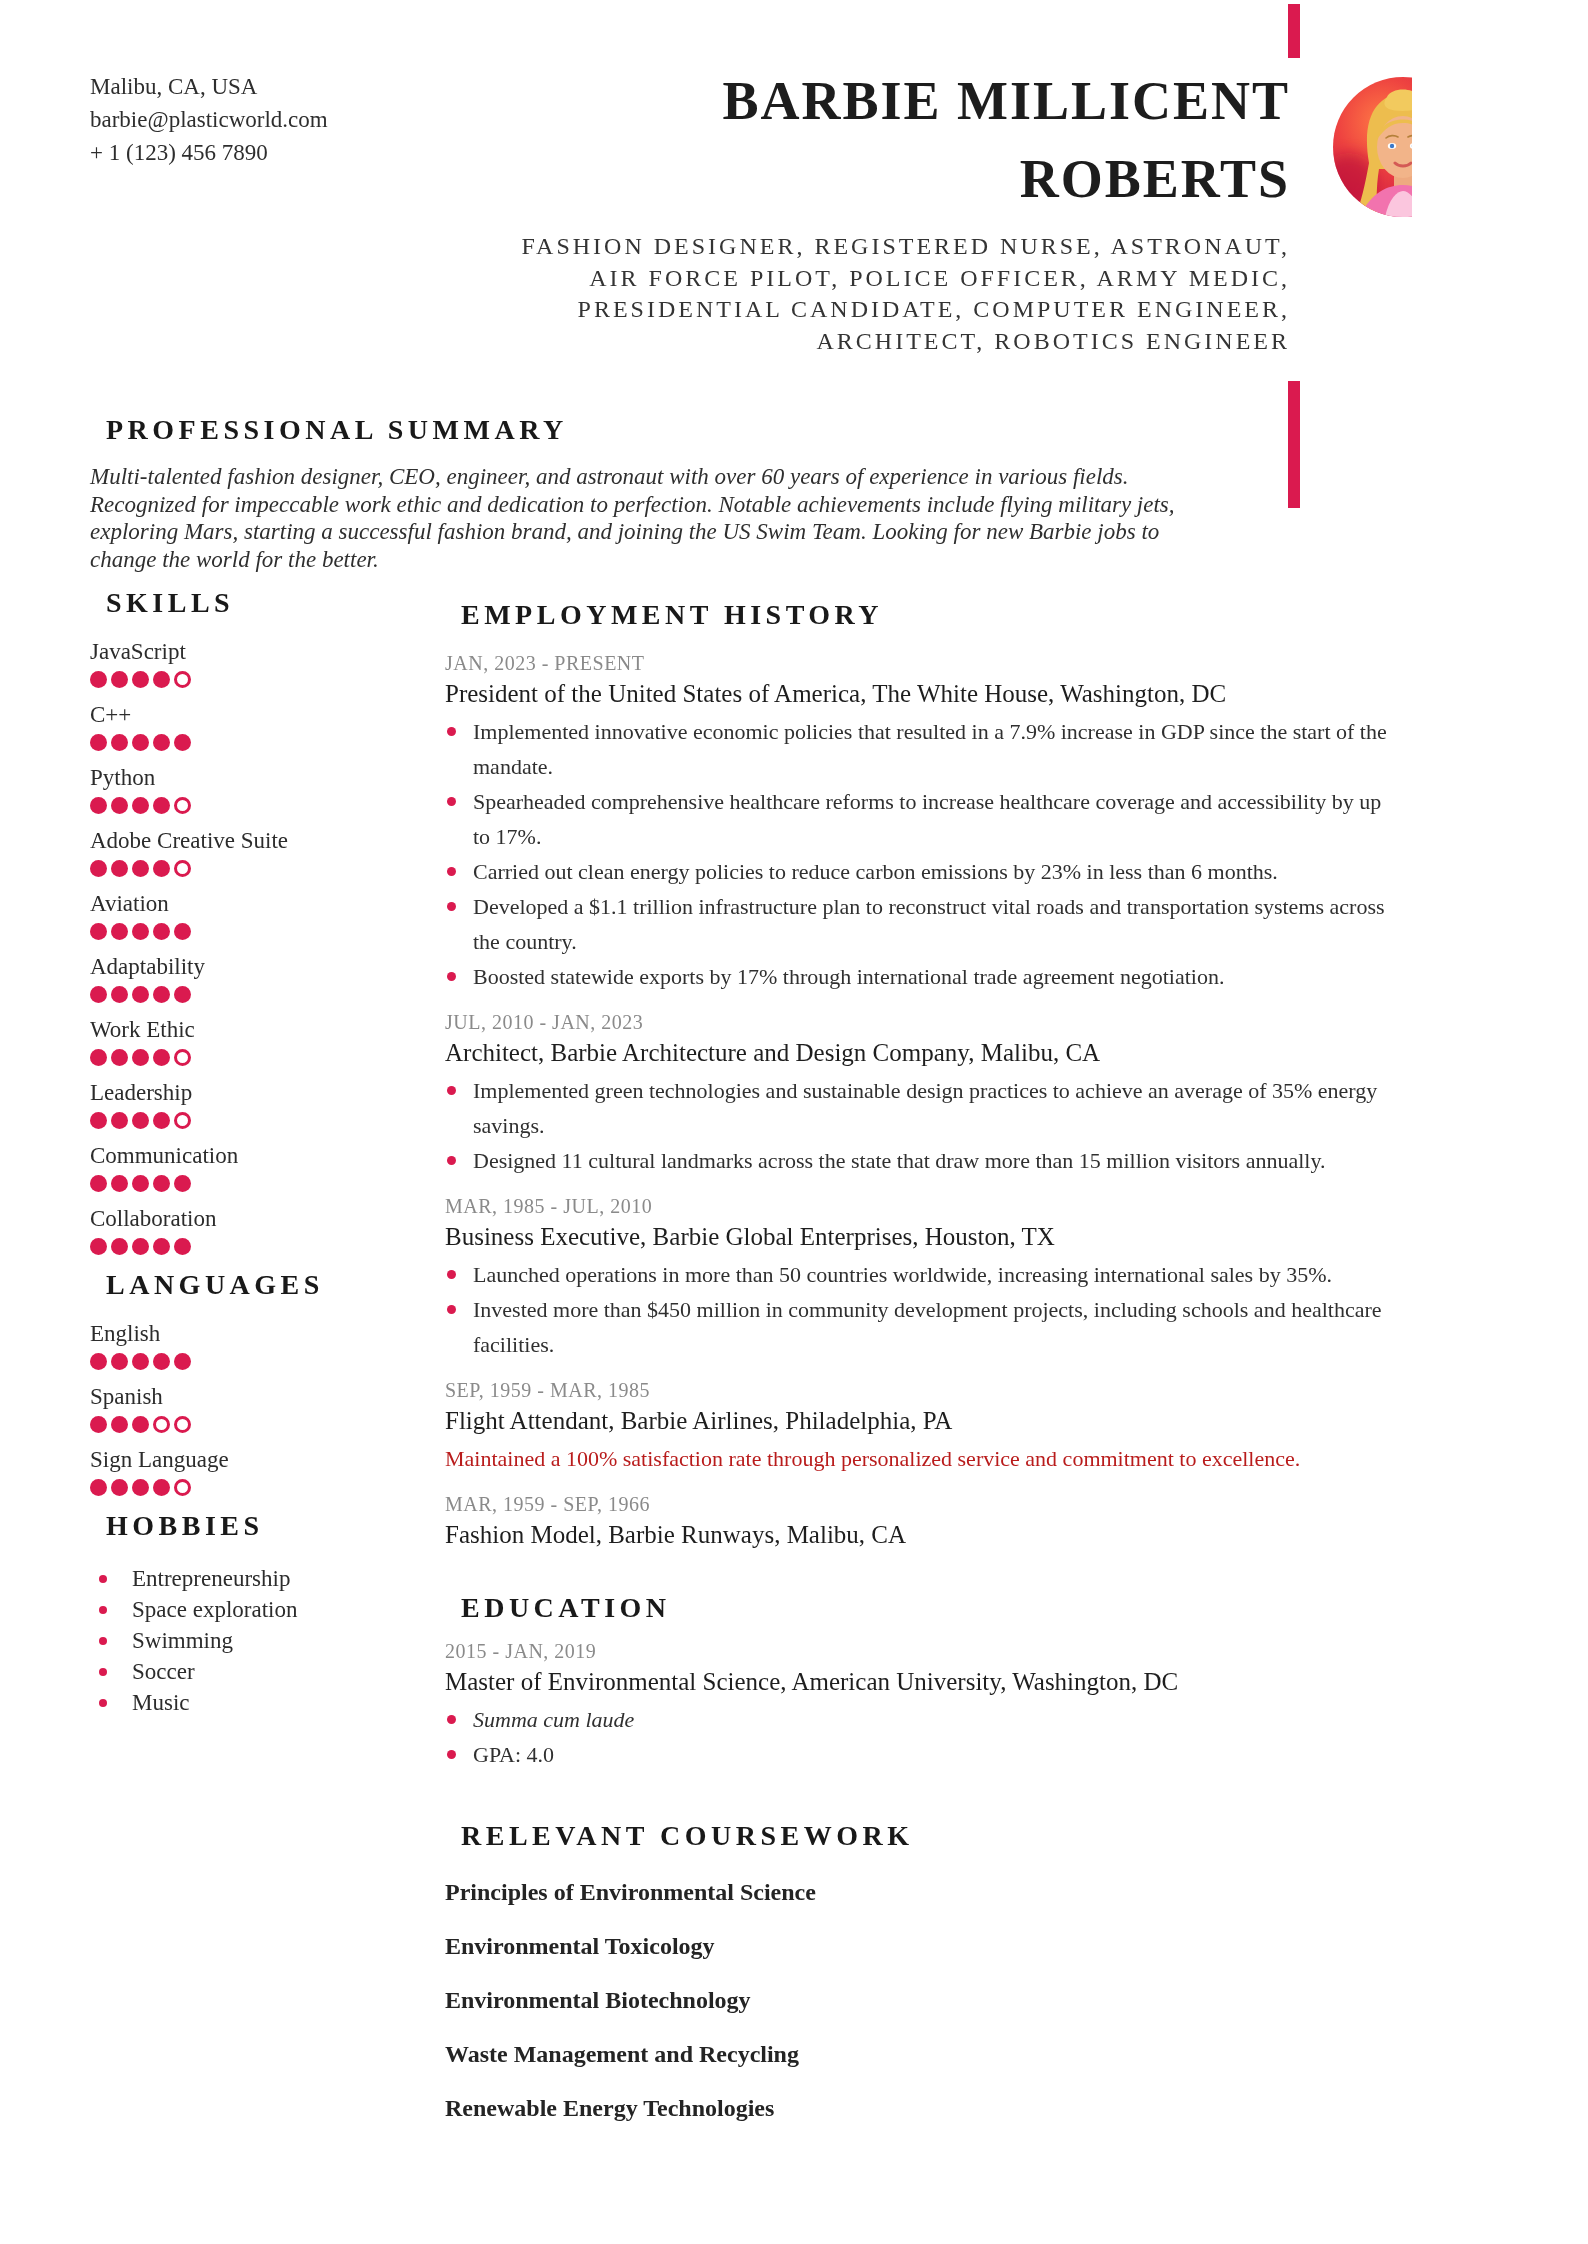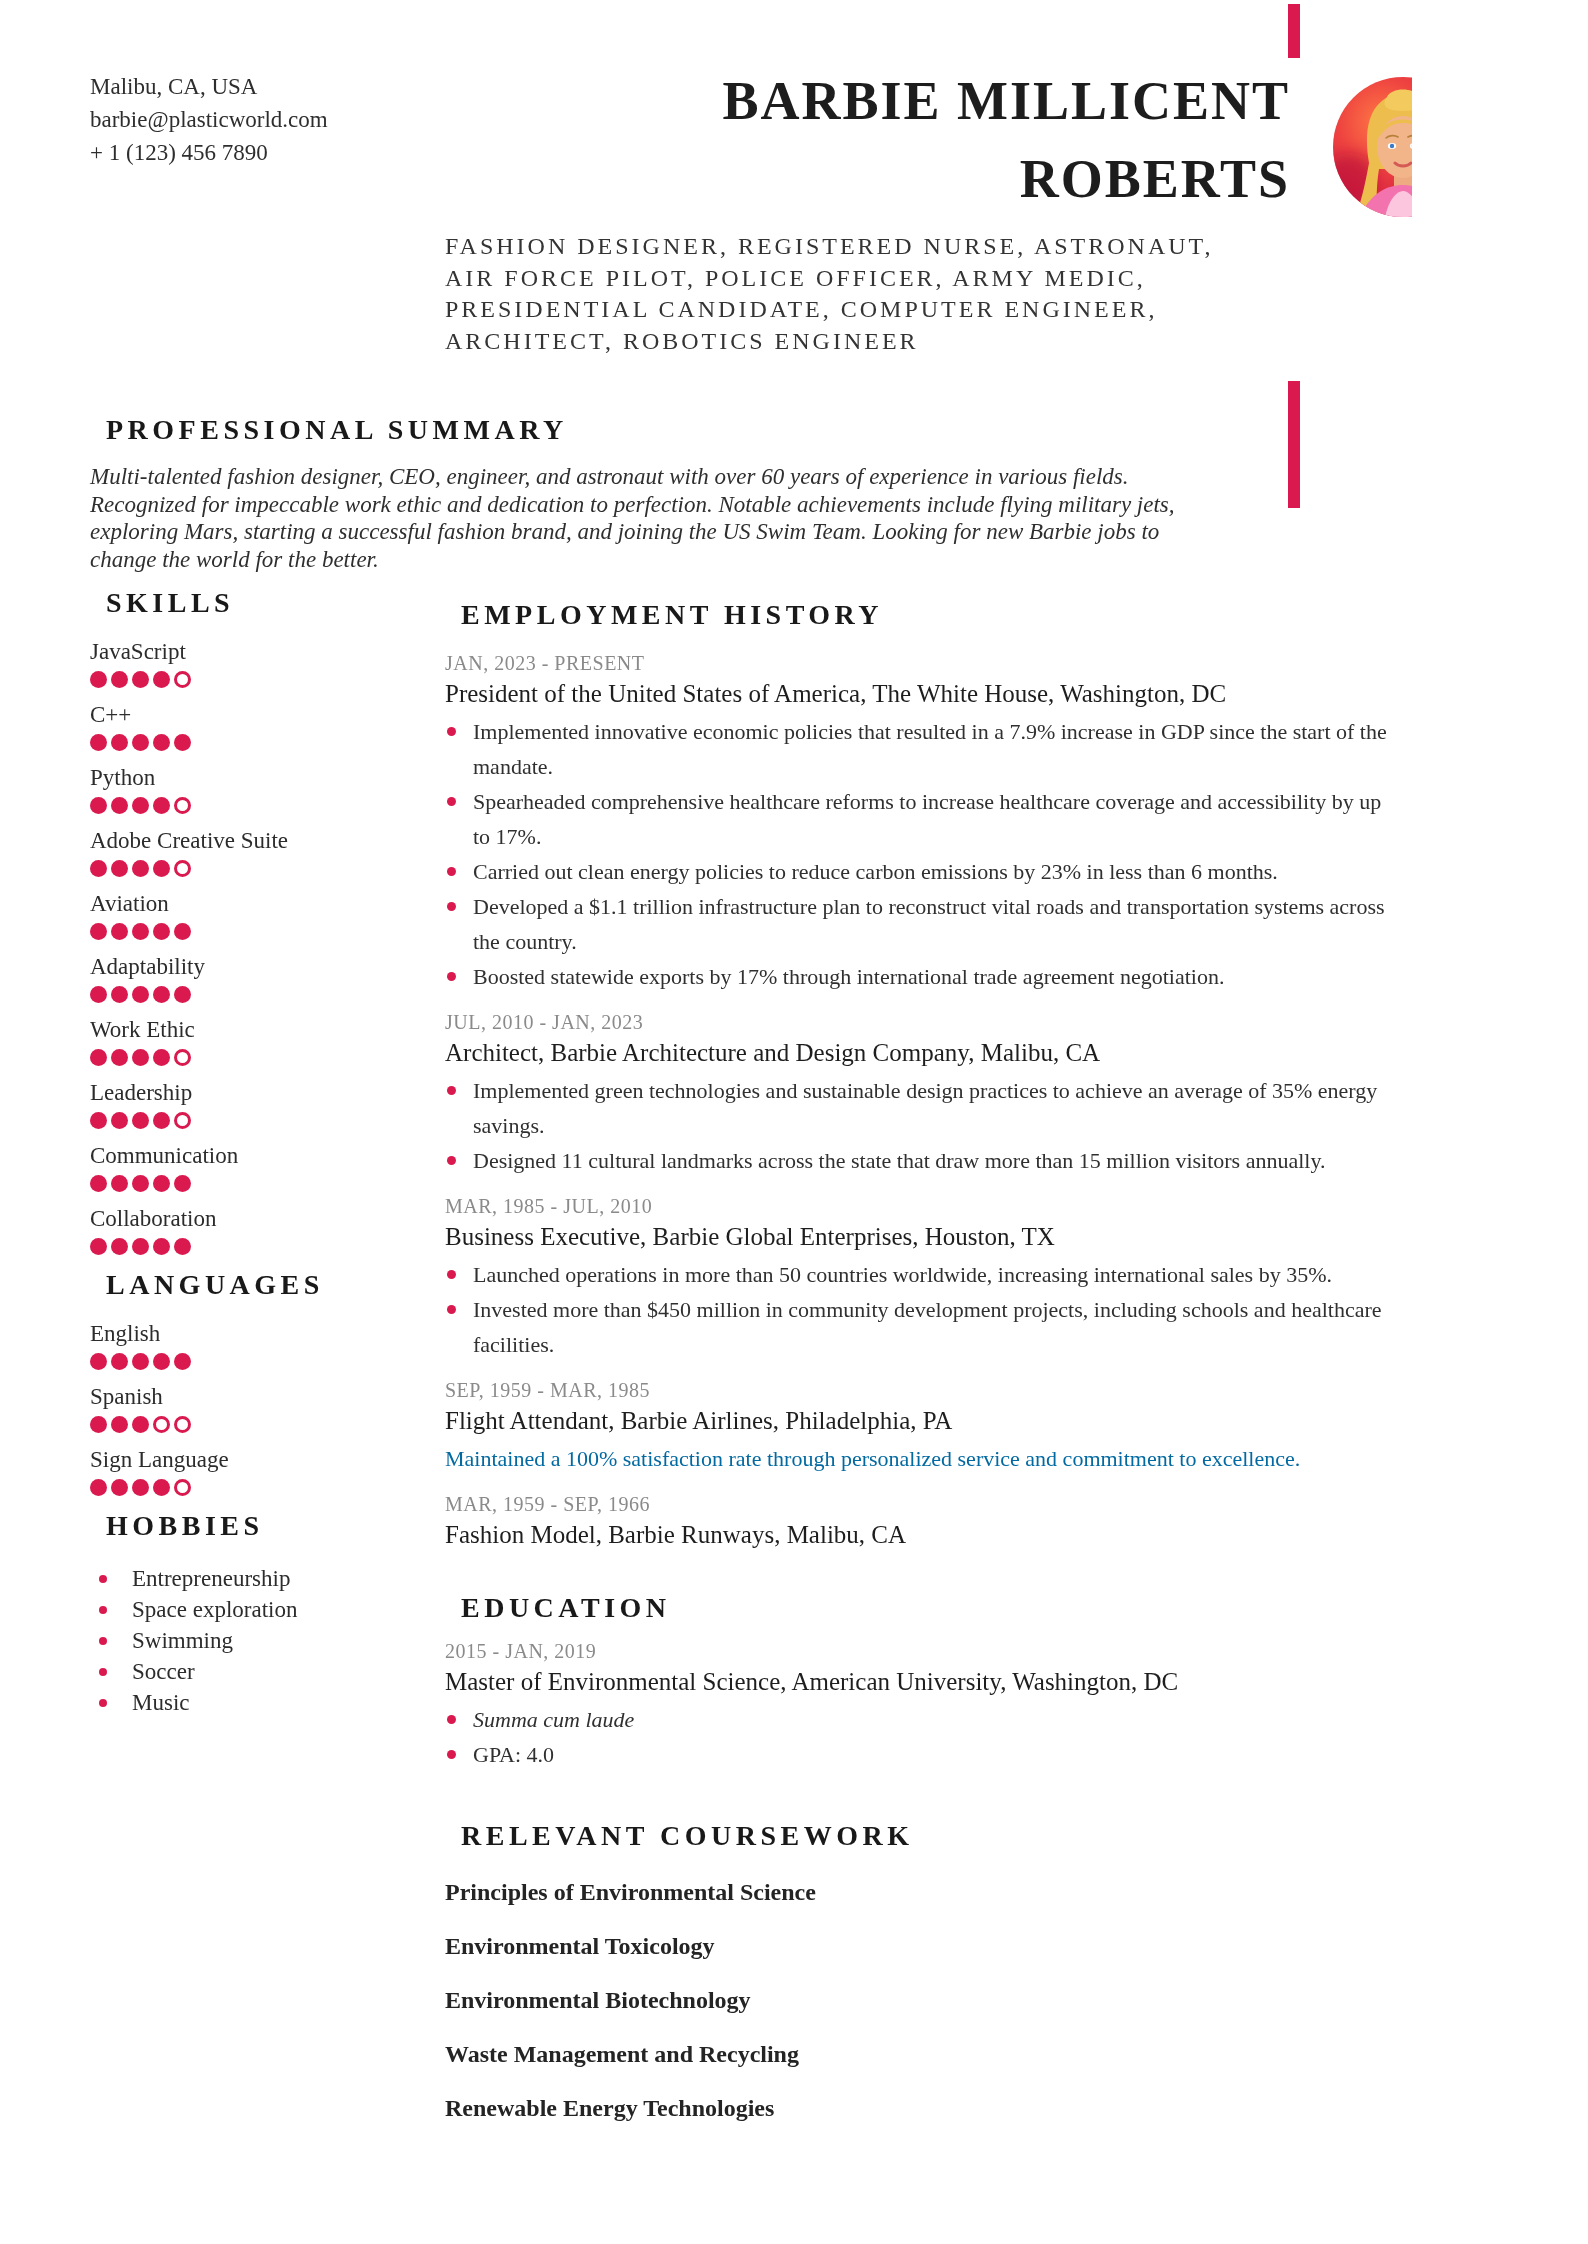--- a/index.html
+++ b/index.html
@@ -3,21 +3,21 @@
 <meta charset="utf-8">
 <style>
   html,body{margin:0;padding:0;background:#ffffff;}
   .page{position:relative;width:1412px;height:2244px;background:#fff;
         font-family:"Liberation Serif", serif;color:#303030;overflow:hidden;}
 
   
   .contact{position:absolute;left:90px;top:70px;font-size:23px;line-height:33px;color:#2e2e2e;}
   .namewrap{position:absolute;left:445px;top:62px;width:845px;text-align:right;
             font-weight:bold;font-size:54px;line-height:78px;letter-spacing:2px;color:#1d1d1d;}
-  .subtitle{position:absolute;left:445px;top:231px;width:845px;
+  .subtitle{position:absolute;left:445px;top:231px;width:845px;text-align:right;
             font-size:24px;line-height:31.5px;letter-spacing:3px;color:#343434;}
   .accent-bar{position:absolute;left:1288px;width:12px;}
   .bar1{top:4px;height:54px;}
   .bar2{top:381px;height:127px;}
   .photo{position:absolute;left:1333px;top:77px;width:140px;height:140px;border-radius:50%;overflow:hidden;}
   .photo svg{display:block;}
 
   
   h2.sec{font-size:28px;font-weight:bold;letter-spacing:4.5px;color:#191919;margin:16px;line-height:28px;}
 
@@ -41,21 +41,21 @@
 
   .hobby{display:flex;align-items:center;font-size:23px;line-height:31px;color:#2c2c2c;}
   .hobby .b{width:8px;height:8px;border-radius:50%;margin:0 25px 0 9px;flex:none;}
 
   .job{margin-bottom:16px;}
   .jdate{font-size:20px;color:#8a8a8a;line-height:24px;margin-bottom:4px;letter-spacing:0.5px;}
   .jtitle{font-size:25px;font-weight:normal;color:#1e1e1e;line-height:30px;margin-bottom:5px;}
   .jb{position:relative;padding-left:28px;font-size:22px;line-height:35px;color:#303030;}
   .jb .bm{position:absolute;left:2px;top:13px;width:9px;height:9px;border-radius:50%;}
   .jb.it{font-style:italic;}
-  .job-par{font-size:22px;line-height:35px;color:#0369a1;}
+  .job-par{font-size:22px;line-height:35px;color:#b91c1c;}
 
   .edu-sec h2{margin-top:44px;margin-bottom:17px;}
   .course-sec h2{margin-top:50px;margin-bottom:27px;}
   .citem{font-size:24px;font-weight:bold;line-height:30px;margin-bottom:24px;color:#242424;}
 </style>
 </head>
 <body>
 
 <div class="page">
 

